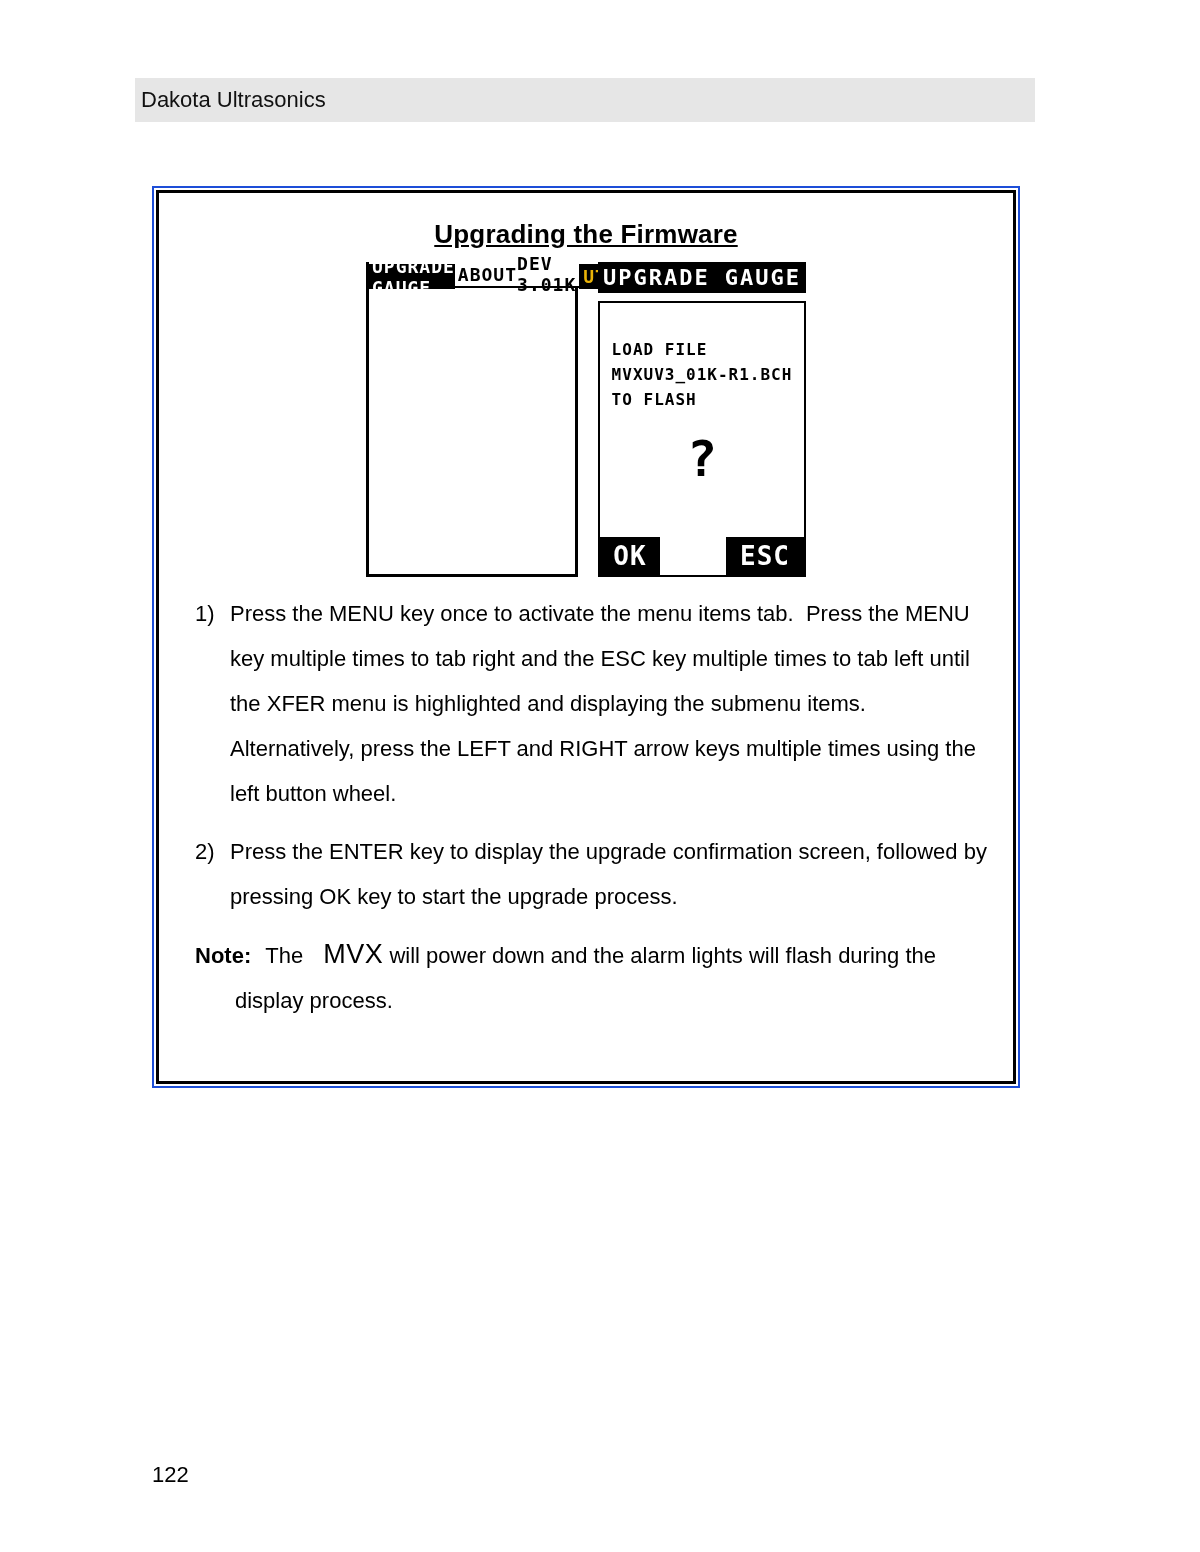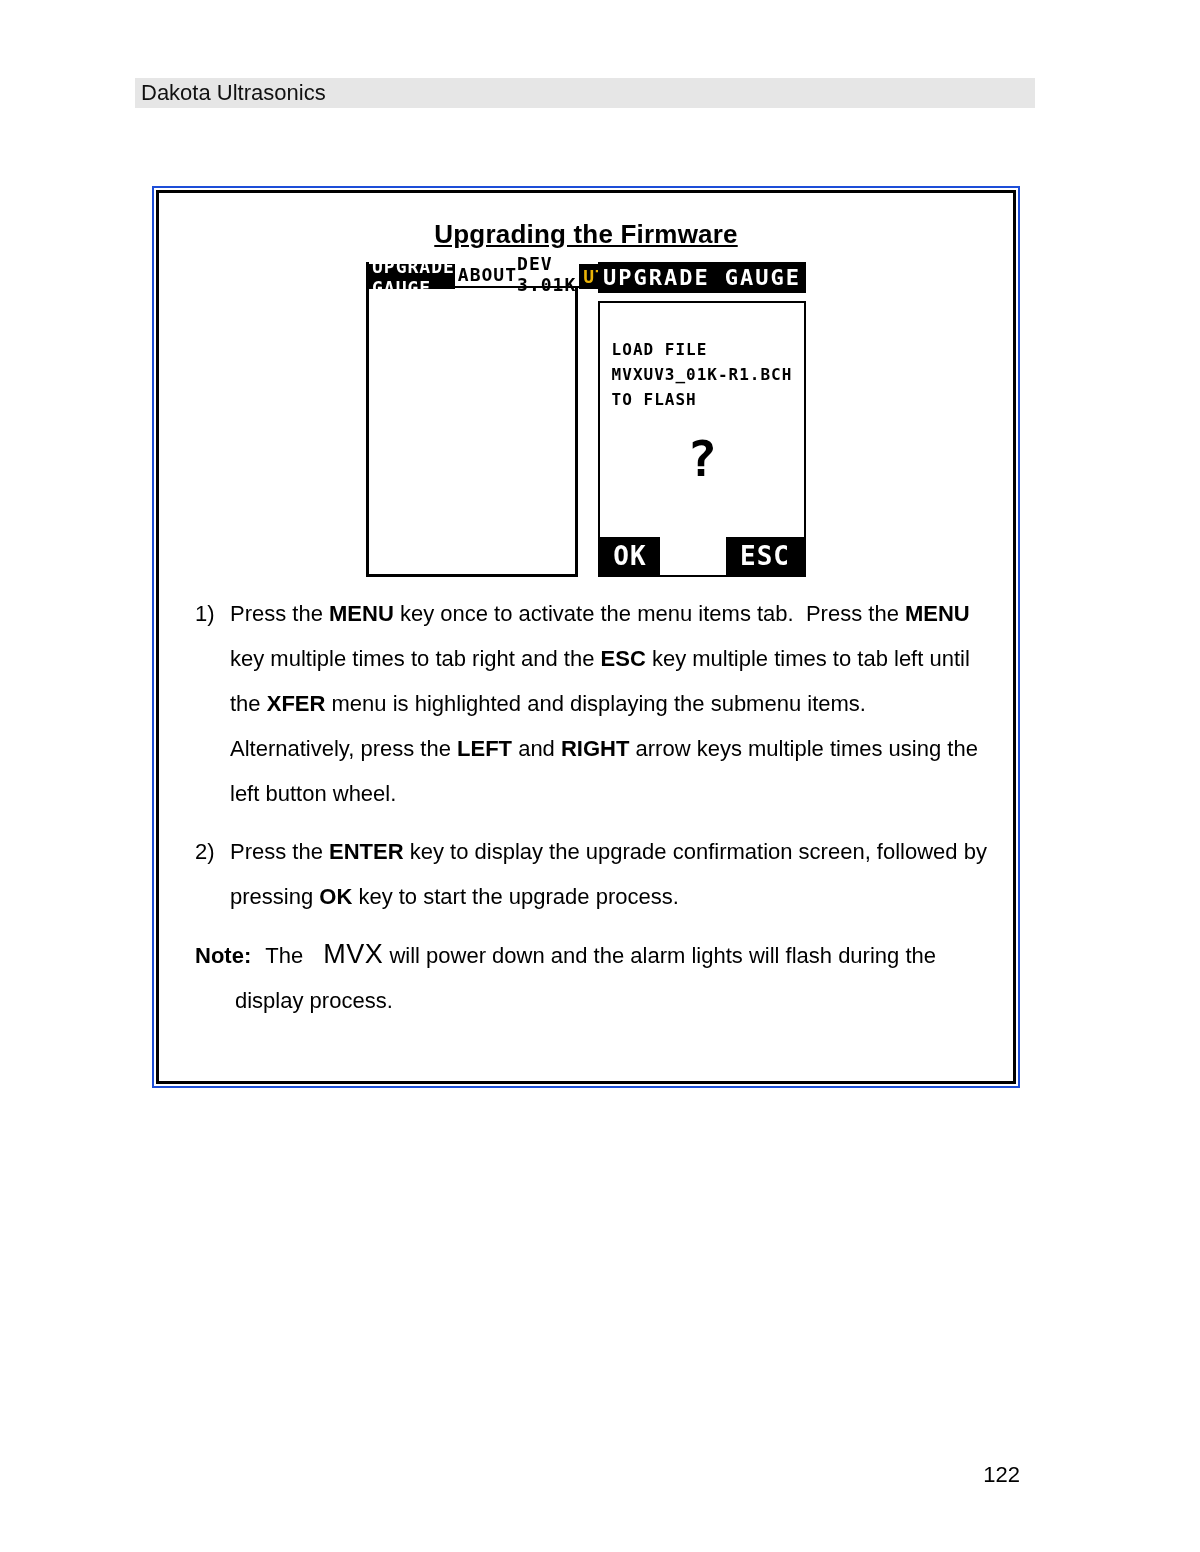--- a/index.html
+++ b/index.html
@@ -8,21 +8,21 @@
     position:relative;
     width:1200px; height:1552px;
     background:#ffffff;
     font-family:"Liberation Sans", sans-serif;
     color:#000;
     overflow:hidden;
   }
 
   
   .header-bar {
-    position:absolute; left:135px; top:78px; width:900px; height:30px;
+    position:absolute; left:135px; top:78px; width:900px; height:44px;
     background:#e6e6e6;
     display:flex; align-items:center;
     padding-left:6px;
     font-size:22px; color:#111;
   }
 
   
   .panel-outer {
     position:absolute; left:152px; top:186px; width:868px; height:902px;
     border:2px solid #1d4ed8;
@@ -125,34 +125,34 @@
   .instructions { margin-top:14px; margin-left:12px; }
   .instr-item {
     max-width:830px;
     font-size:22px; line-height:45px;
     padding-left:35px;
     margin-bottom:13px;
   }
   .instr-num {
     display:inline-block; width:35px; margin-left:-35px;
   }
-  .b { font-weight:bold; }
+  .b { font-weight:normal; }
   .note-para {
     max-width:830px;
     font-size:22px; line-height:45px;
     padding-left:40px; text-indent:-40px;
     margin-top:0px;
   }
   .note-label { font-weight:bold; margin-right:14px; }
   .mvx { font-size:27px; letter-spacing:0.5px;margin-left:14px; }
 
   
   .page-number {
     position:absolute; left:152px; top:1462px; width:868px;
-    text-align:right; font-size:22px;
+    text-align:left; font-size:22px;
   }
 </style>
 </head>
 <body>
 
 <div class="page">
 
   <div class="header-bar">
     <span>Dakota Ultrasonics</span>
   </div>

